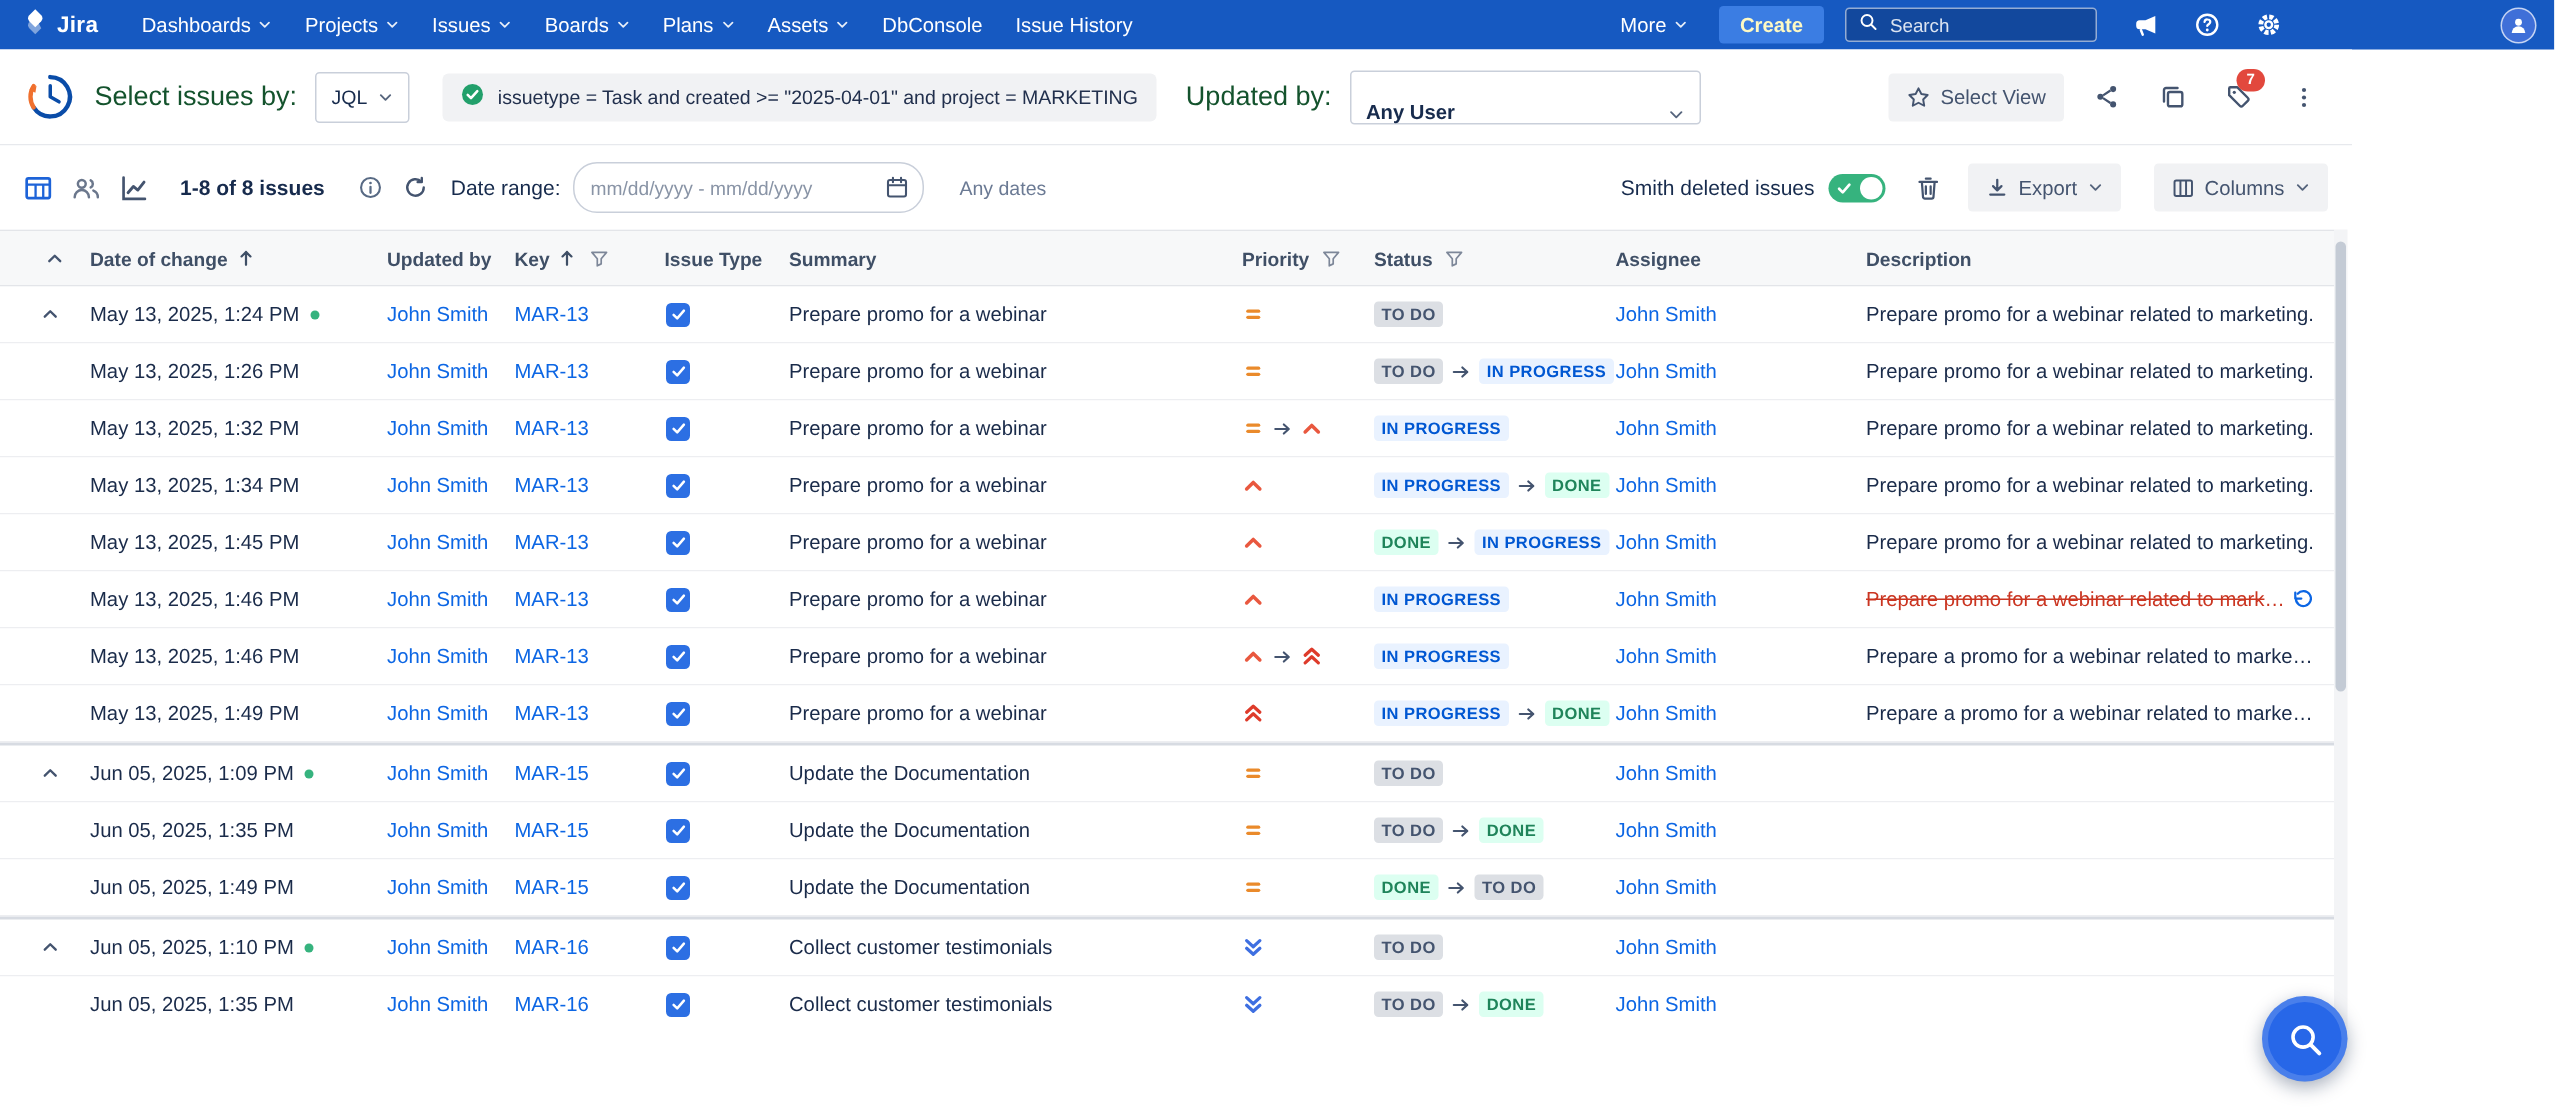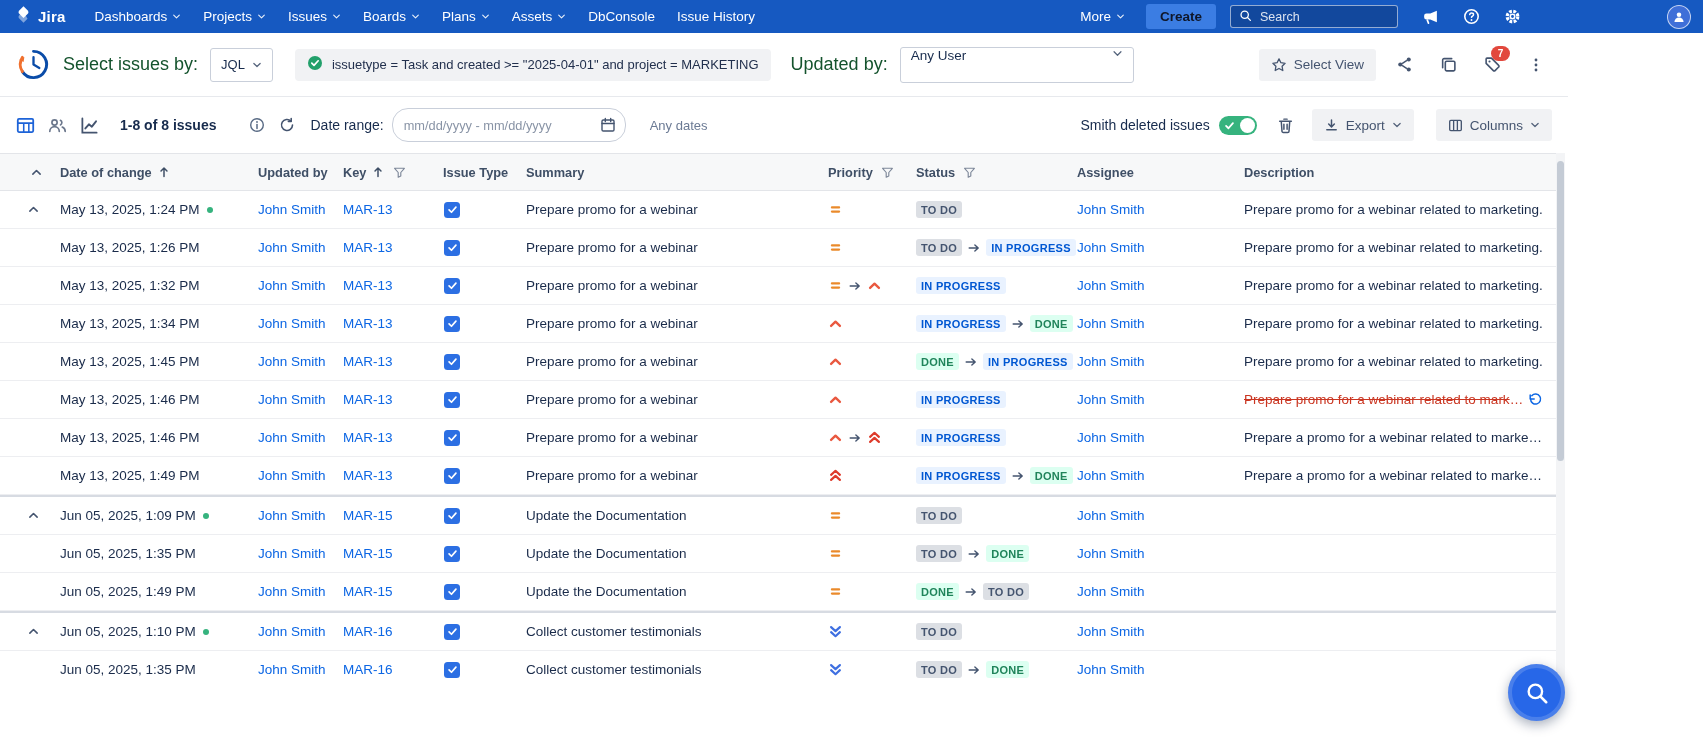--- a/index.html
+++ b/index.html
@@ -7,47 +7,47 @@
   .app{position:relative;width:1703px;height:746px;overflow:hidden;background:#fff;}
 
   
   .topnav{height:33px;background:#1659C1;display:flex;align-items:center;padding:0 10px 0 14px;color:#fff;}
   .brand{display:flex;align-items:center;gap:5px;margin-right:18px;cursor:pointer;}
   .brand-text{font-size:15px;font-weight:700;letter-spacing:.2px;}
   .nav-items{display:flex;align-items:center;height:100%;}
   .nav-item{display:flex;align-items:center;gap:5px;padding:0 11px;height:33px;font-size:13.5px;color:#fff;text-decoration:none;cursor:pointer;white-space:nowrap;}
   .caret{display:inline-flex;opacity:.9;}
   .nav-spacer{flex:1;}
-  .create-btn{background:#3B7DE3;color:#0f172a;border:none;border-radius:3px;font-family:inherit;font-size:13.5px;font-weight:600;padding:5px 14px;margin:0 14px 0 10px;cursor:pointer;}
+  .create-btn{background:#3B7DE3;color:#fef9c3;border:none;border-radius:3px;font-family:inherit;font-size:13.5px;font-weight:600;padding:5px 14px;margin:0 14px 0 10px;cursor:pointer;}
   .nav-search{display:flex;align-items:center;gap:6px;width:150px;height:21px;border:1px solid rgba(255,255,255,.55);border-radius:3px;background:rgba(9,30,66,.28);padding:0 8px;}
   .nav-search input{flex:1;min-width:0;background:transparent;border:none;outline:none;color:#fff;font-family:inherit;font-size:12.5px;}
   .nav-search input::placeholder{color:rgba(255,255,255,.85);}
   .nav-icon{display:inline-flex;margin-left:24px;color:#fff;cursor:pointer;}
   .avatar{width:22px;height:22px;border-radius:50%;background:#3F6FD8;border:1px solid rgba(255,255,255,.7);display:inline-flex;align-items:center;justify-content:center;margin-left:146px;margin-right:2px;cursor:pointer;}
 
   
   .content{width:1568px;}
 
   
   .filter-row{height:63px;border-bottom:1px solid #E7E9ED;display:flex;align-items:center;padding:0 16px;gap:12px;background:#fff;}
   .app-logo{display:inline-flex;flex:none;}
   .flabel{font-size:18px;color:#14532d;white-space:nowrap;}
   .btn-outline{display:flex;align-items:center;gap:7px;height:32px;padding:0 10px;border:1px solid #C9CFDA;border-radius:3px;background:#fff;font-size:13px;color:#172B4D;cursor:pointer;white-space:nowrap;}
   .jql-chip{display:flex;align-items:center;gap:9px;height:32px;padding:0 12px;background:#F1F2F4;border-radius:4px;font-size:13px;color:#22304D;max-width:470px;white-space:nowrap;margin-left:10px;}
-  .select-box{display:flex;align-items:flex-start;justify-content:space-between;gap:8px;width:212px;height:34px;padding:0 10px;border:1px solid #C9CFDA;border-radius:3px;background:#fff;font-size:13.5px;color:#172B4D;cursor:pointer;}
+  .select-box{display:flex;align-items:flex-end;justify-content:space-between;gap:8px;width:212px;height:34px;padding:0 10px;border:1px solid #C9CFDA;border-radius:3px;background:#fff;font-size:13.5px;color:#172B4D;cursor:pointer;font-weight:bold;}
   .f-spacer{flex:1;}
   .btn-subtle{display:flex;align-items:center;gap:7px;height:32px;padding:0 12px;background:#F1F2F4;border:none;border-radius:3px;font-family:inherit;font-size:13.5px;font-weight:500;color:#44546F;cursor:pointer;white-space:nowrap;}
   .icon-btn{position:relative;display:inline-flex;align-items:center;justify-content:center;width:32px;height:32px;color:#44546F;cursor:pointer;border-radius:3px;}
   .red-badge{position:absolute;top:-3px;right:-2px;min-width:15px;height:15px;border-radius:8px;background:#E2483D;color:#fff;font-size:10px;font-weight:700;display:flex;align-items:center;justify-content:center;padding:0 2px;}
 
   
   .toolbar{height:56px;display:flex;align-items:center;padding:0 16px;background:#fff;}
   .view-ico{display:inline-flex;margin-right:13px;cursor:pointer;}
   .v-sel{color:#1D63D8;} .v-grey{color:#6B778C;} .v-dark{color:#44546F;}
-  .count{font-size:14px;font-weight:700;color:#172B4D;margin:0 18px 0 8px;white-space:nowrap;}
+  .count{font-size:14px;font-weight:700;color:#172B4D;margin:0 8px 0 8px;white-space:nowrap;}
   .tb-ico{display:inline-flex;color:#586A84;margin-left:14px;cursor:pointer;}
   .dr-label{font-size:14px;color:#172B4D;margin-left:16px;white-space:nowrap;}
   .date-field{display:flex;align-items:center;width:214px;height:32px;border:1px solid #C9CFDA;border-radius:16px;padding:0 9px;margin-left:8px;background:#fff;}
   .date-field input{flex:1;min-width:0;border:none;outline:none;font-family:inherit;font-size:12.8px;color:#505F79;}
   .date-field input::placeholder{color:#8994A6;}
   .cal{display:inline-flex;color:#44546F;cursor:pointer;}
   .anydates{font-size:13px;color:#6B7A94;margin-left:24px;white-space:nowrap;}
   .kd-label{font-size:14px;color:#172B4D;white-space:nowrap;}
   .toggle{position:relative;width:38px;height:19px;border-radius:10px;background:#36B37E;margin-left:9px;cursor:pointer;flex:none;}
   .toggle-check{position:absolute;left:5px;top:4px;display:inline-flex;}

